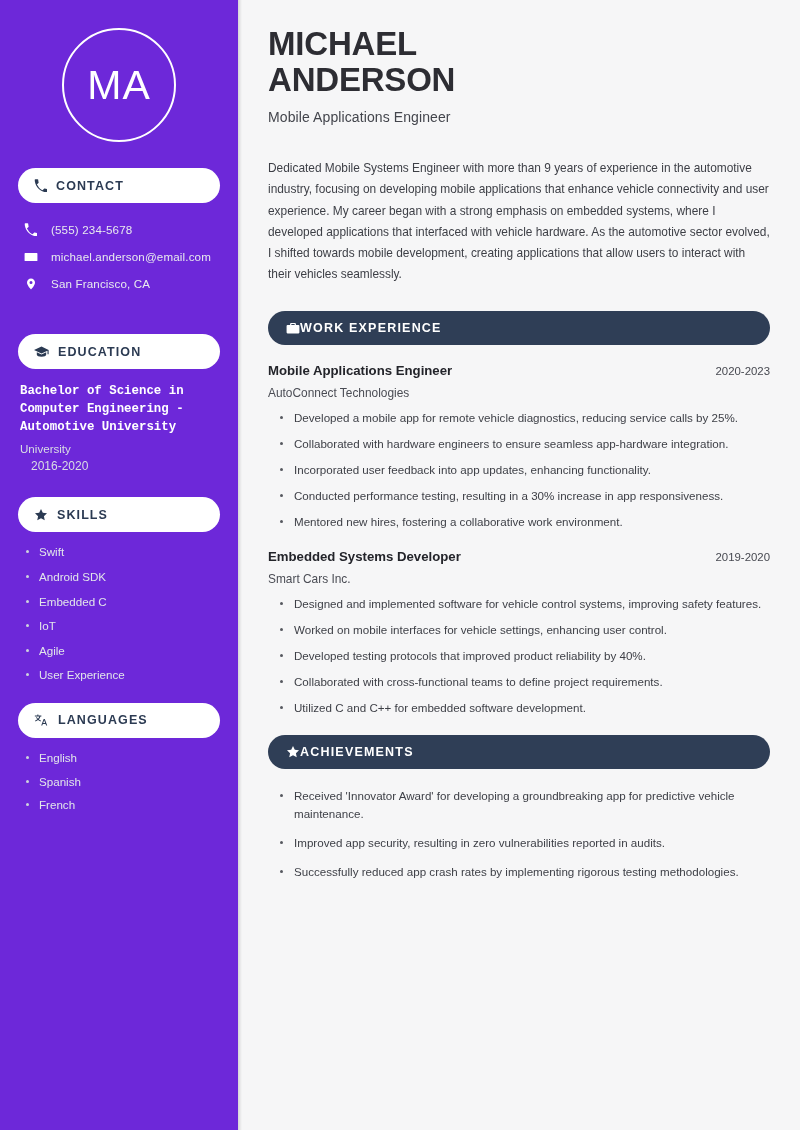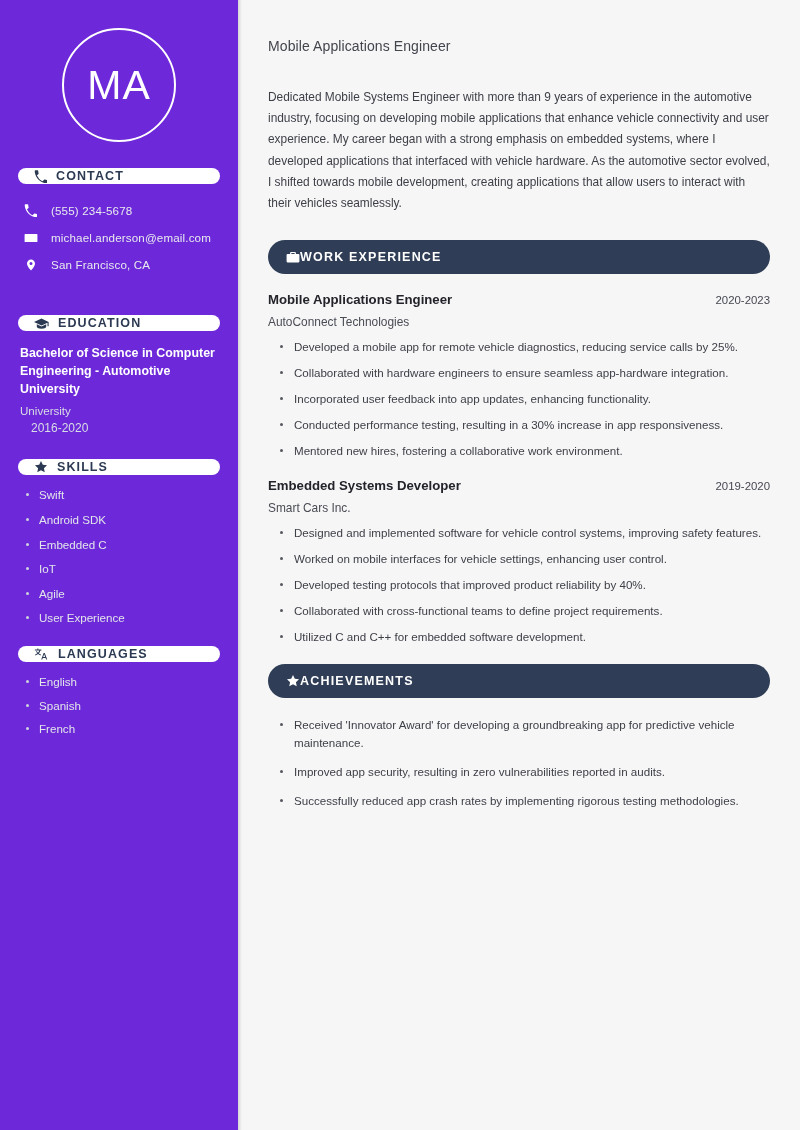--- a/index.html
+++ b/index.html
@@ -62,21 +62,21 @@
   }
 
   
   .pill {
     display: flex;
     align-items: center;
     gap: 9px;
     background: #ffffff;
     color: #2b3a52;
     border-radius: 20px;
-    height: 16px;
+    height: 35px;
     padding: 0 16px;
     margin-bottom: 14px;
     text-align: right;
   }
   .pill .pill-label {
     font-size: 12.5px;
     font-weight: bold;
     letter-spacing: 1.1px;
   }
   .pill .ico { display: flex; align-items: center; }
@@ -98,20 +98,21 @@
     letter-spacing: 0.15px;
   }
 
   .edu-block { padding-left: 2px; margin-bottom: 22px; }
   .edu-degree {
     font-size: 12.4px;
     font-weight: bold;
     line-height: 1.45;
     color: #ffffff;
     margin-bottom: 3px;
+    font-family: Liberation Mono, monospace;
   }
   .edu-school {
     font-size: 11.6px;
     color: #d9dde4;
     line-height: 1.5;
   }
   .edu-years {
     font-size: 12px;
     color: #d9dde4;
     line-height: 1.5;
@@ -325,20 +326,24 @@
     <ul class="side-list tight">
       <li>English</li>
       <li>Spanish</li>
       <li>French</li>
     </ul>
 
   </aside>
 
   <main class="main">
 
+    <h1 class="name">
+      <span>MICHAEL</span><br>
+      <span>ANDERSON</span>
+    </h1>
 
     <div class="job-title">Mobile Applications Engineer</div>
 
     <p class="summary">Dedicated Mobile Systems Engineer with more than 9 years of experience in the automotive industry, focusing on developing mobile applications that enhance vehicle connectivity and user experience. My career began with a strong emphasis on embedded systems, where I developed applications that interfaced with vehicle hardware. As the automotive sector evolved, I shifted towards mobile development, creating applications that allow users to interact with their vehicles seamlessly.</p>
 
     <div class="bar">
       <span class="ico">
         <svg width="14" height="13" viewBox="0 0 24 22" fill="#ffffff">
           <path d="M9 1.5h6c1.1 0 2 .9 2 2V5h4.5c.8 0 1.5.7 1.5 1.5V18c0 .8-.7 1.5-1.5 1.5h-19C1.7 19.5 1 18.8 1 18V6.5C1 5.7 1.7 5 2.5 5H7V3.5c0-1.1.9-2 2-2zm.2 3.5h5.6V3.4H9.2V5z"></path>
         </svg>

